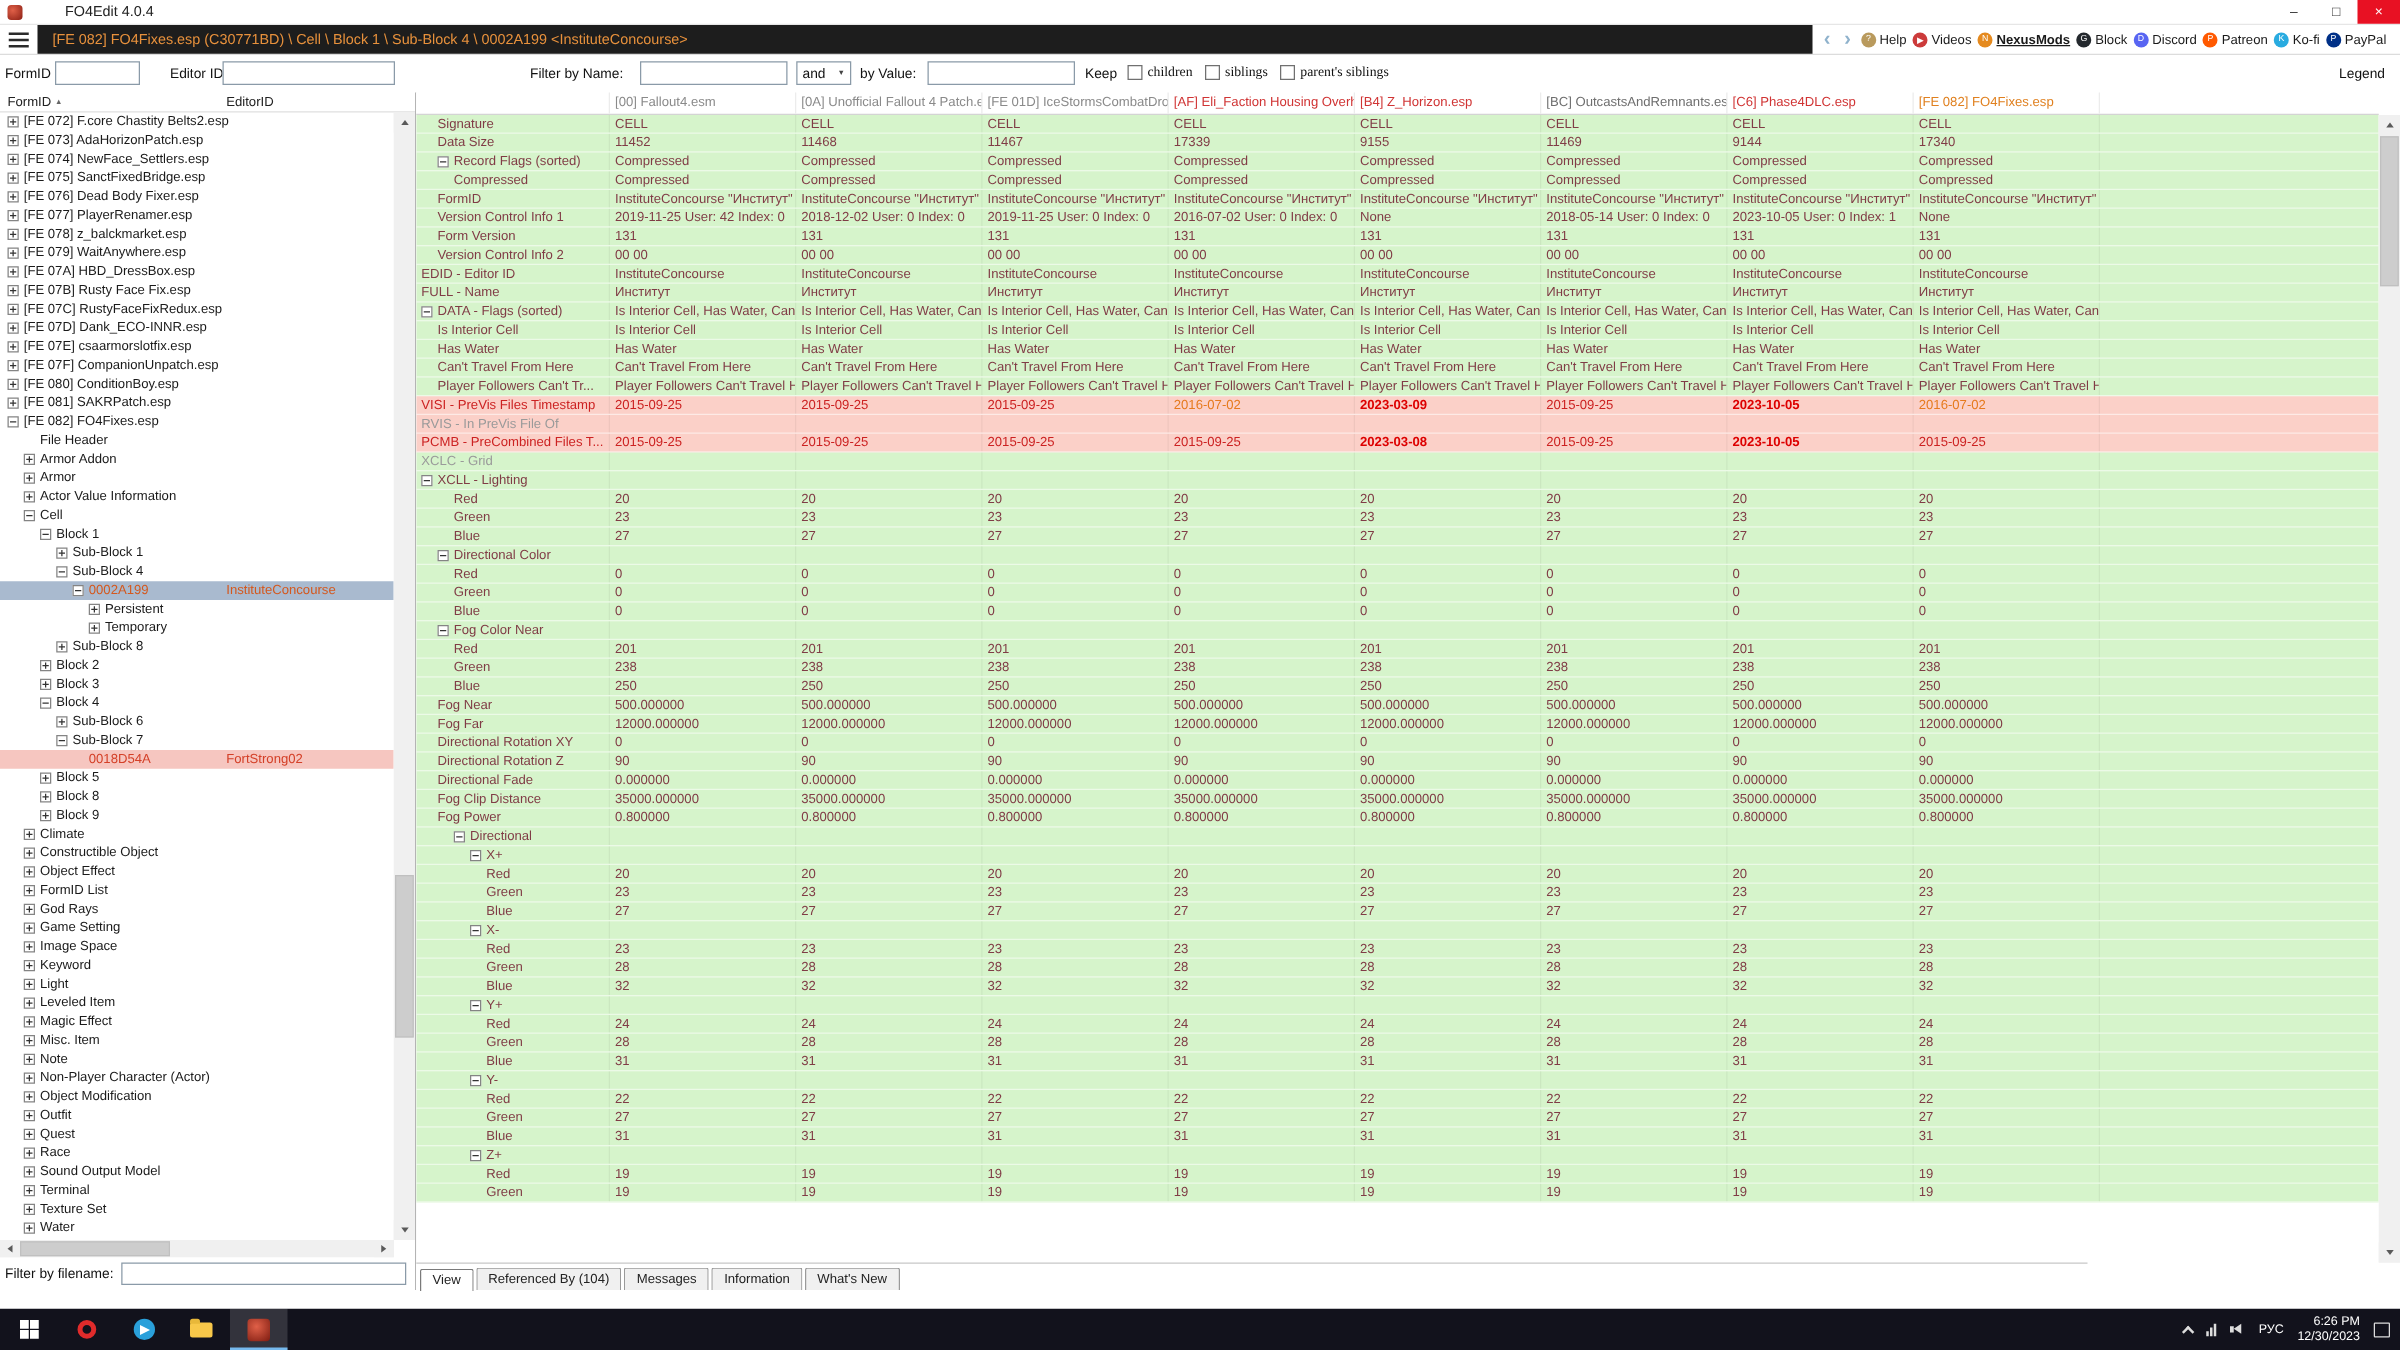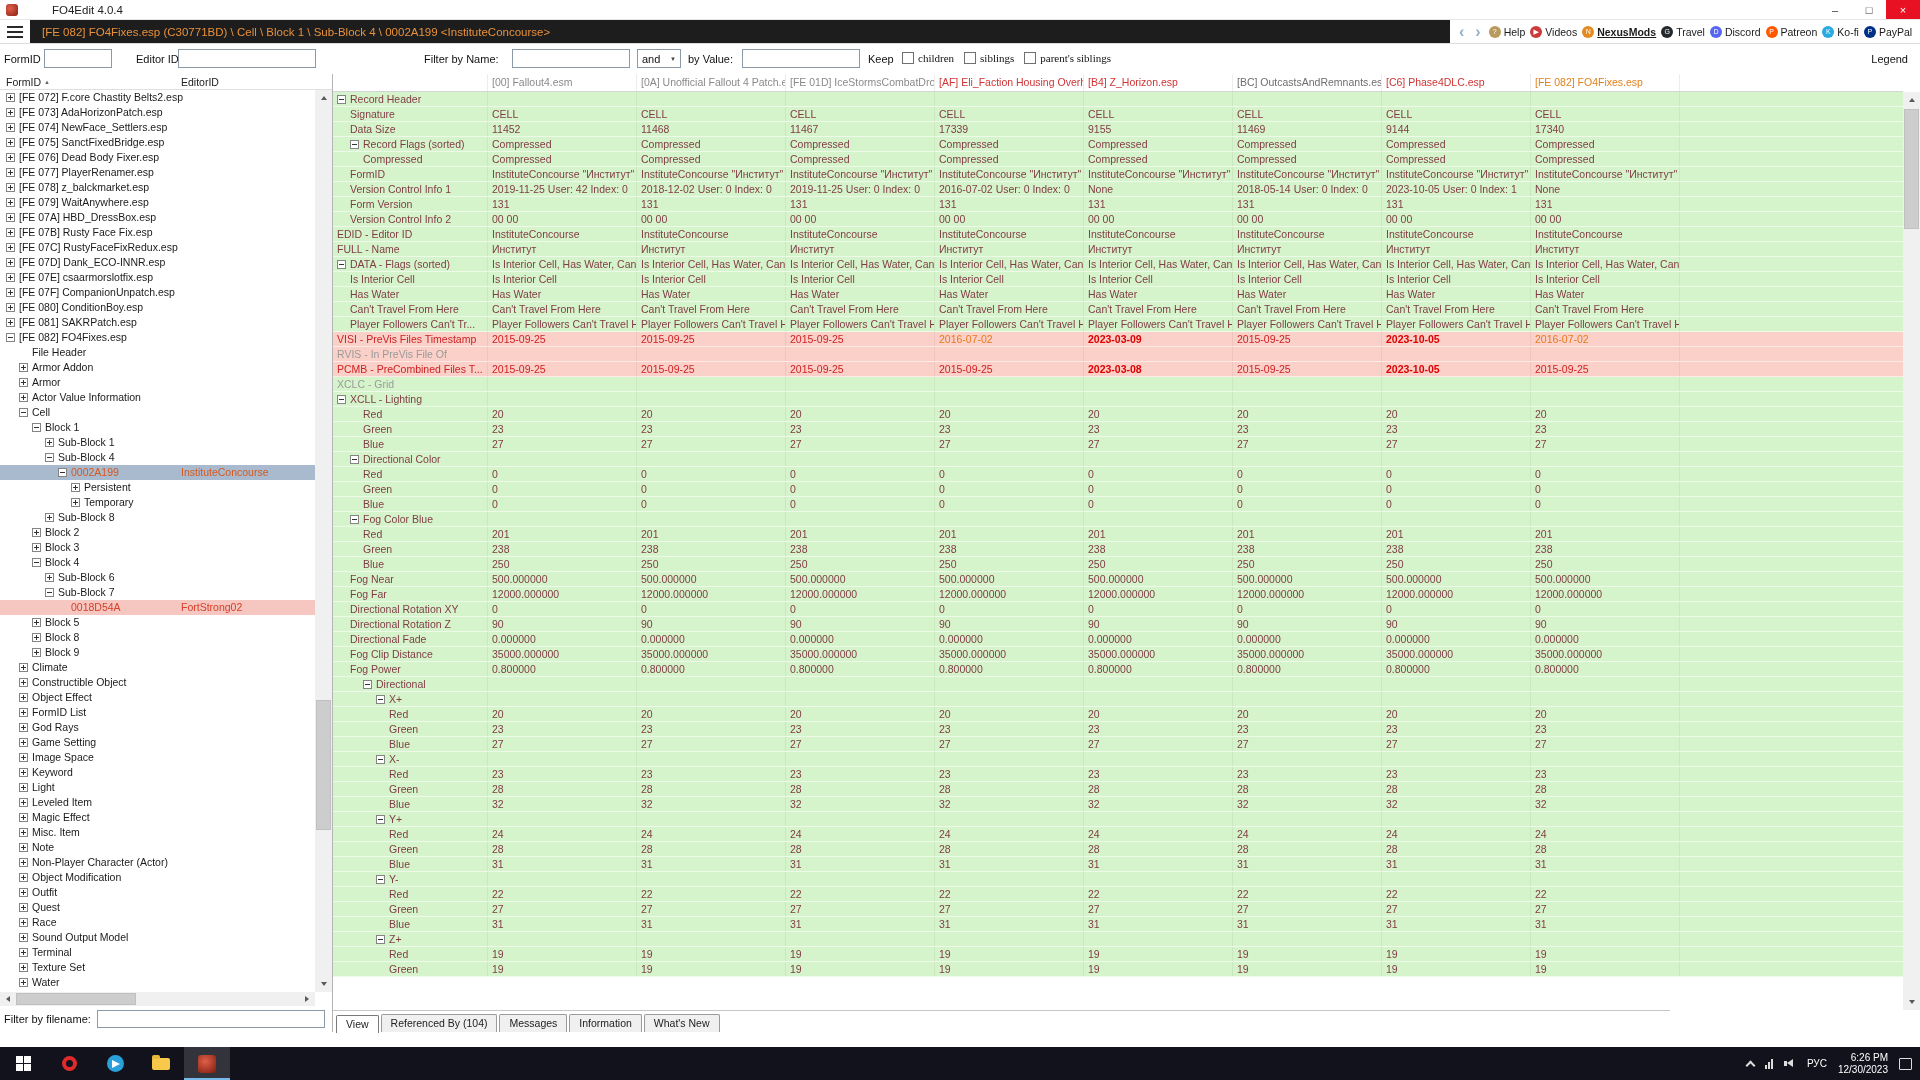--- a/index.html
+++ b/index.html
@@ -155,21 +155,21 @@
         <span class="navlink">
           <span class="navicon" style="background: rgb(204, 59, 59);">▶</span>
           <span class="navlabel">Videos</span>
         </span>
         <span class="navlink emph">
           <span class="navicon" style="background: rgb(229, 138, 31);">N</span>
           <span class="navlabel">NexusMods</span>
         </span>
         <span class="navlink">
           <span class="navicon" style="background: rgb(36, 41, 46);">G</span>
-          <span class="navlabel">Travel</span>
+          <span class="navlabel">Block</span>
         </span>
         <span class="navlink">
           <span class="navicon" style="background: rgb(88, 101, 242);">D</span>
           <span class="navlabel">Discord</span>
         </span>
         <span class="navlink">
           <span class="navicon" style="background: rgb(255, 89, 0);">P</span>
           <span class="navlabel">Patreon</span>
         </span>
         <span class="navlink">
@@ -559,36 +559,20 @@
         <div class="gh-cell" style="color: rgb(208, 52, 52);">[AF] Eli_Faction Housing Overhau...</div>
         <div class="gh-cell" style="color: rgb(208, 52, 52);">[B4] Z_Horizon.esp</div>
         <div class="gh-cell" style="color: rgb(110, 110, 110);">[BC] OutcastsAndRemnants.esp</div>
         <div class="gh-cell" style="color: rgb(208, 52, 52);">[C6] Phase4DLC.esp</div>
         <div class="gh-cell" style="color: rgb(224, 128, 31);">[FE 082] FO4Fixes.esp</div>
         <div class="gh-fill"></div>
       </div>
     <div id="grid-body">
         <div class="grow">
           <div class="g-label">
-            <span class="tpad" style="width: 4px;"></span>
-            <span class="xbox"></span>
-            <span>Record Header</span>
-          </div>
-          <div class="g-cell"></div>
-          <div class="g-cell"></div>
-          <div class="g-cell"></div>
-          <div class="g-cell"></div>
-          <div class="g-cell"></div>
-          <div class="g-cell"></div>
-          <div class="g-cell"></div>
-          <div class="g-cell"></div>
-          <div class="g-fill"></div>
-        </div>
-        <div class="grow">
-          <div class="g-label">
             <span class="tpad" style="width: 17px;"></span>
             <span>Signature</span>
           </div>
           <div class="g-cell">CELL</div>
           <div class="g-cell">CELL</div>
           <div class="g-cell">CELL</div>
           <div class="g-cell">CELL</div>
           <div class="g-cell">CELL</div>
           <div class="g-cell">CELL</div>
           <div class="g-cell">CELL</div>
@@ -986,21 +970,21 @@
           <div class="g-cell">0</div>
           <div class="g-cell">0</div>
           <div class="g-cell">0</div>
           <div class="g-cell">0</div>
           <div class="g-fill"></div>
         </div>
         <div class="grow">
           <div class="g-label">
             <span class="tpad" style="width: 17px;"></span>
             <span class="xbox"></span>
-            <span>Fog Color Blue</span>
+            <span>Fog Color Near</span>
           </div>
           <div class="g-cell"></div>
           <div class="g-cell"></div>
           <div class="g-cell"></div>
           <div class="g-cell"></div>
           <div class="g-cell"></div>
           <div class="g-cell"></div>
           <div class="g-cell"></div>
           <div class="g-cell"></div>
           <div class="g-fill"></div>

